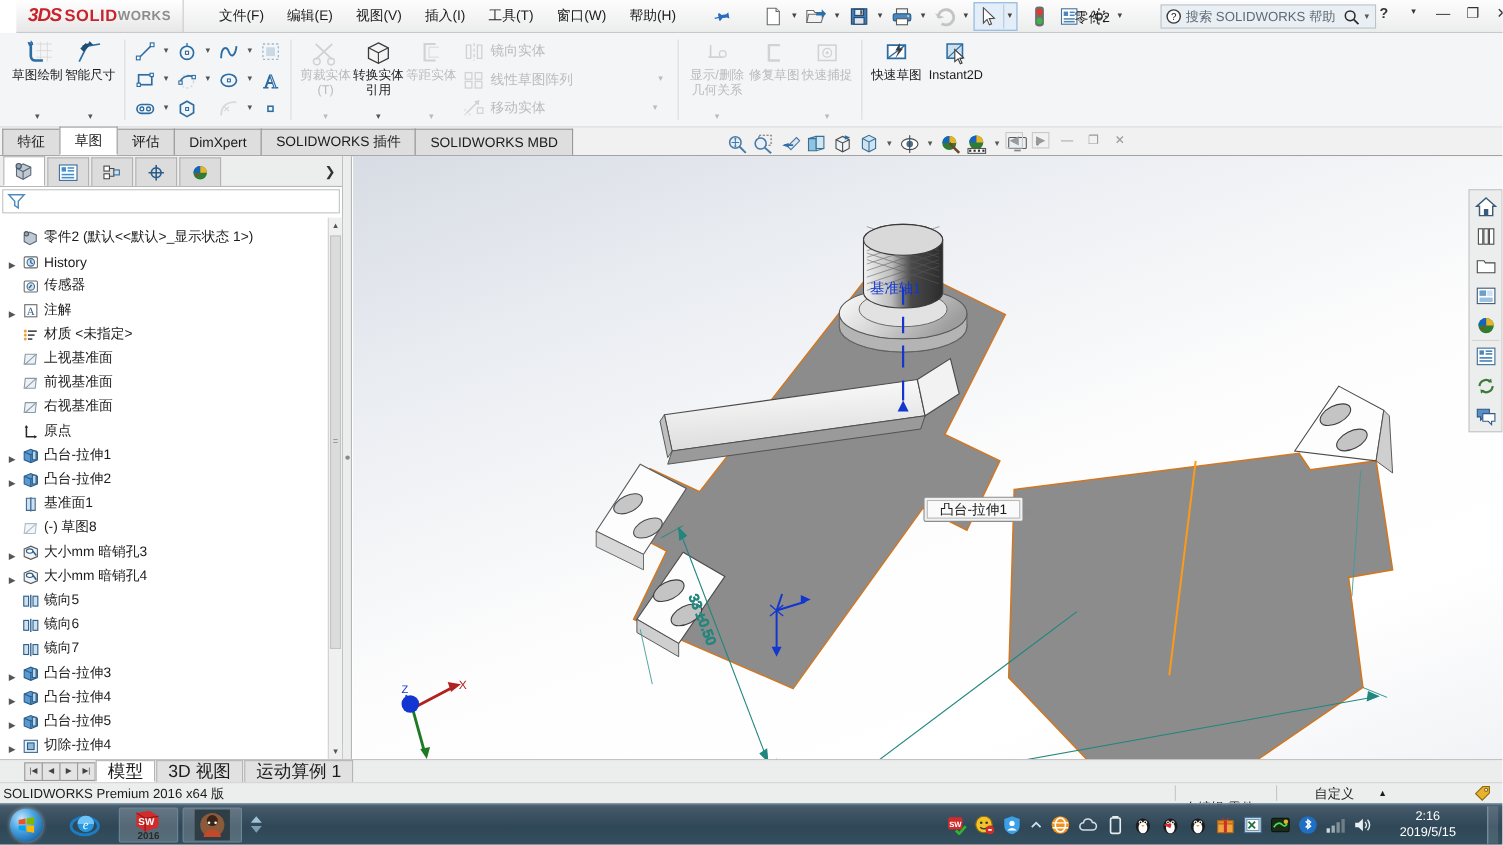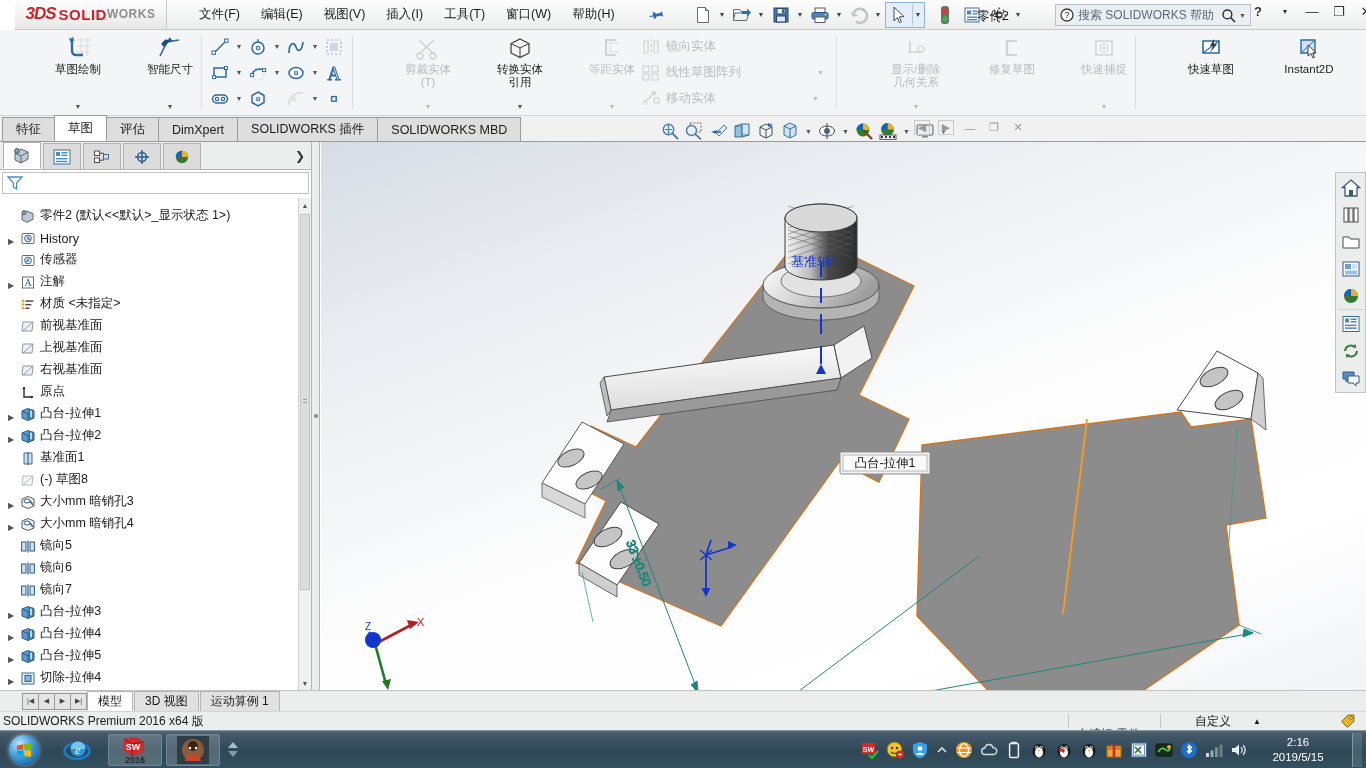--- a/index.html
+++ b/index.html
@@ -48,21 +48,21 @@
   
   .ribbon{
     position:absolute; left:0; top:30px; width:1366px; height:86px;
     background:#f4f5f6; border-bottom:1px solid #d4d4d4;
     display:flex; align-items:stretch;
   }
   .rgroup{ display:flex; align-items:stretch; padding:2px 4px; }
   .rsep{ width:1px; background:#dcdcdc; margin:6px 3px; }
   .bigbtn{
     width:48px; display:flex; flex-direction:column; align-items:center; justify-content:flex-start;
-    padding-top:4px; cursor:pointer;margin-left:44px;
+    padding-top:4px; cursor:pointer;
   }
   .bigbtn .ico{ height:26px; display:flex;align-items:center;justify-content:center;}
   .bigbtn .lbl{ font-size:11.5px; text-align:center; line-height:13px; color:#1b1b1b; margin-top:1px;}
   .bigbtn .drop{ font-size:7px; color:#555; margin-top:auto; padding-bottom:3px;}
   .bigbtn.dim .lbl, .bigbtn.dim .drop{ color:#b9bcbf; }
   .smallgrid{ display:flex; flex-direction:column; justify-content:center; gap:2px; padding:3px 2px;}
   .srow{ display:flex; align-items:center; gap:1px; height:24px;}
   .sbtn{ width:26px;height:24px; display:flex;align-items:center;justify-content:center;cursor:pointer;}
   .scar{ width:10px;height:24px;display:flex;align-items:center;justify-content:center;font-size:7px;color:#555;cursor:pointer;}
   .textrow{ display:flex; align-items:center; height:26px; gap:4px; padding-left:2px;}
@@ -145,21 +145,21 @@
   .rtoolbar .rsepline{ width:25px;height:1px;background:#d3d3d3;}
 
   
   .bottabs{
     position:absolute; left:0; top:690px; width:1366px; height:21px;
     background:#eceded; border-top:1px solid #c3c3c3; display:flex; align-items:center;
   }
   .navbtns{ display:flex; margin-left:22px; }
   .navbtns div{ width:17px;height:17px; border:1px solid #9a9a9a; background:#e4e4e4;
     display:flex;align-items:center;justify-content:center;font-size:7px;color:#444;margin-right:-1px;cursor:pointer;}
-  .btab{ height:20px; padding:0 10px; display:flex;align-items:center; font-size:12px;
+  .btab{ height:20px; padding:0 10px; display:flex;align-items:center; font-size:16px;
     border:1px solid #b5b5b5; border-bottom:none; background:#e1e1e1; margin-left:1px; cursor:pointer;}
   .btab.active{ background:#fff; border-bottom:1px solid #fff;}
   .statusbar{
     position:absolute; left:0; top:711px; width:1366px; height:19px;
     background:#eceded; border-top:1px solid #d4d4d4; display:flex; align-items:center;
     font-size:12px; color:#1b1b1b;
   }
   .statusbar .left{ margin-left:3px;}
   .statusbar .s1{ position:absolute; left:1077px;margin-top:26px; }
   .statusbar .s2{ position:absolute; left:1195px; }
@@ -813,32 +813,32 @@
       </div>
 
       <div class="tnode">
         <span class="arrow empty">▶</span>
         <span class="tico">
           <svg width="16" height="15" viewBox="0 0 16 15">
               <path d="M3 3 L13 3 L12 12 L2 12z" fill="#eef2f6" stroke="#8a9aa8"></path>
               <path d="M3 12 L13 3" stroke="#8a9aa8"></path>
             </svg>
         </span>
-        <span class="tlbl">前视基准面</span>
+        <span class="tlbl">上视基准面</span>
       </div>
 
       <div class="tnode">
         <span class="arrow empty">▶</span>
         <span class="tico">
           <svg width="16" height="15" viewBox="0 0 16 15">
               <path d="M3 3 L13 3 L12 12 L2 12z" fill="#eef2f6" stroke="#8a9aa8"></path>
               <path d="M3 12 L13 3" stroke="#8a9aa8"></path>
             </svg>
         </span>
-        <span class="tlbl">上视基准面</span>
+        <span class="tlbl">前视基准面</span>
       </div>
 
       <div class="tnode">
         <span class="arrow empty">▶</span>
         <span class="tico">
           <svg width="16" height="15" viewBox="0 0 16 15">
               <path d="M3 3 L13 3 L12 12 L2 12z" fill="#eef2f6" stroke="#8a9aa8"></path>
               <path d="M3 12 L13 3" stroke="#8a9aa8"></path>
             </svg>
         </span>

